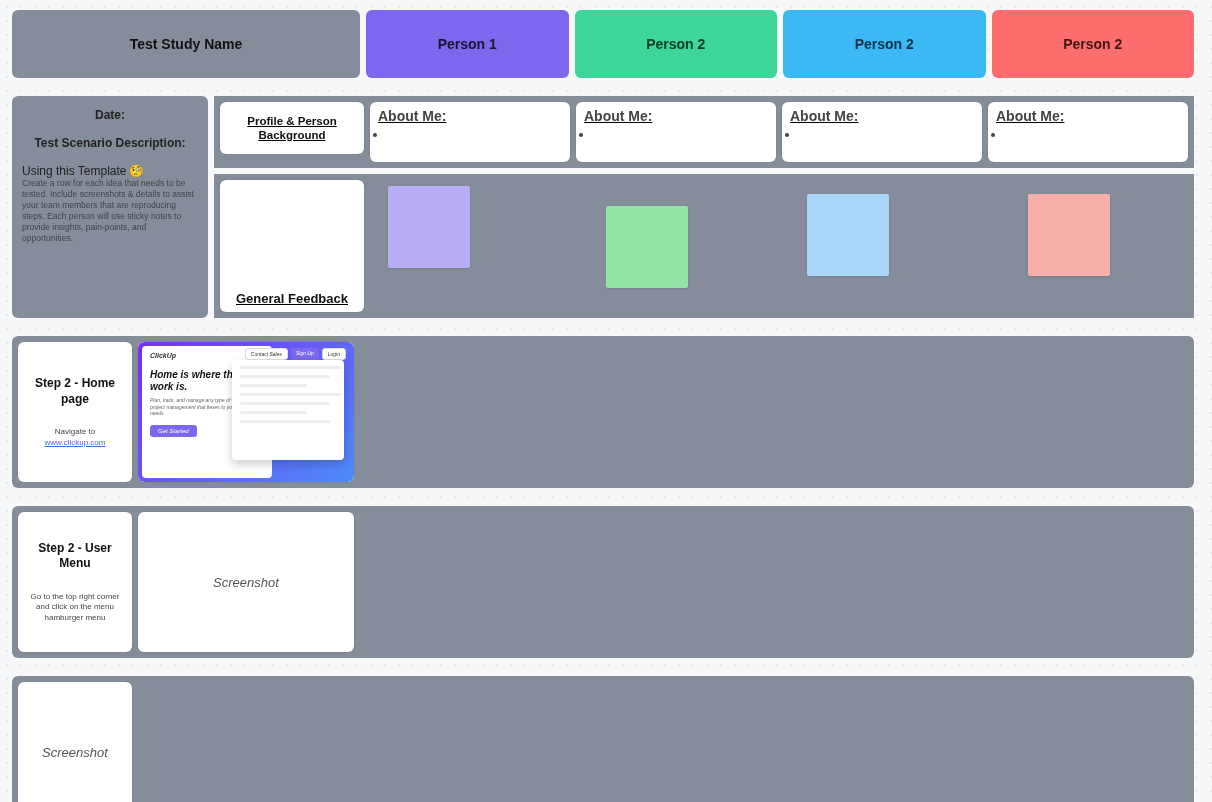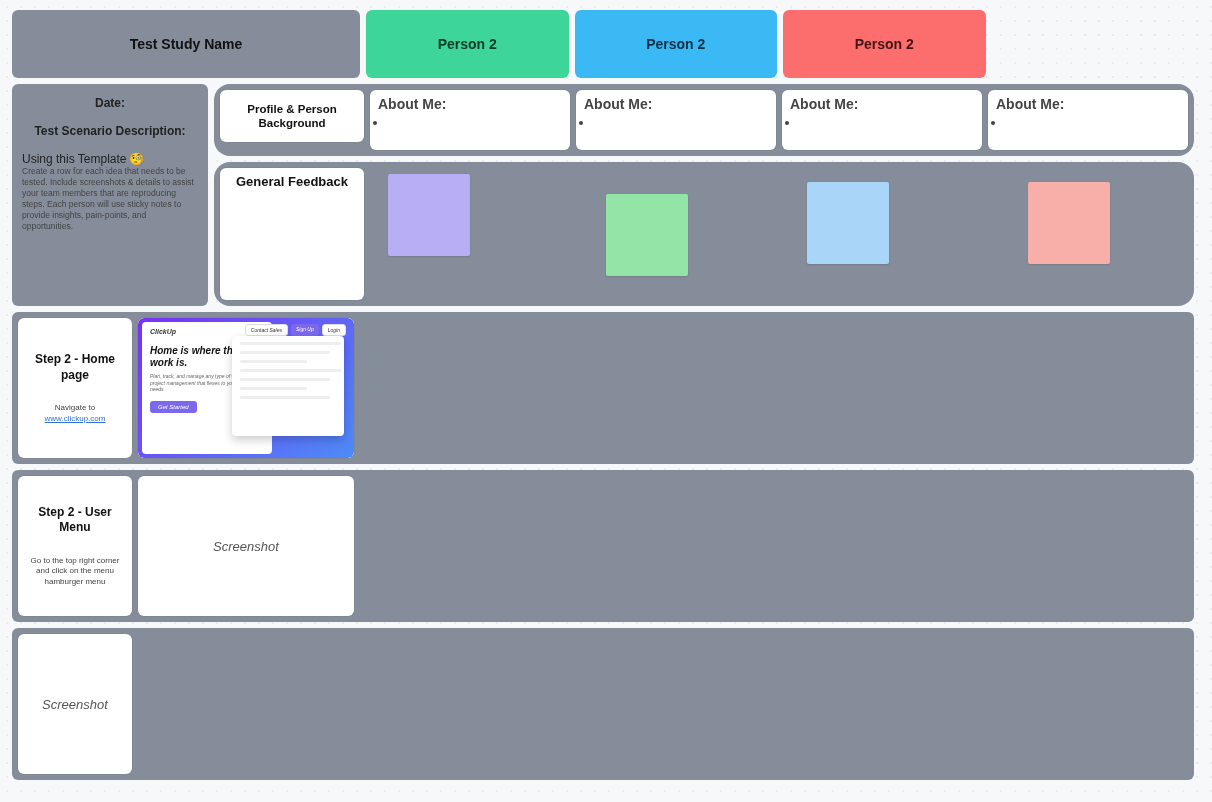--- a/index.html
+++ b/index.html
@@ -37,21 +37,21 @@
     z-index:0;
   }
   .board{
     position:relative;
     z-index:1;
     padding:10px 18px 12px 12px;
     box-sizing:border-box;
     height:100%;
     display:flex;
     flex-direction:column;
-    gap:6px;
+    gap:18px;
   }
 
   
   .header-row{
     display:grid;
     grid-template-columns:348px repeat(4,1fr);
     gap:6px;
   }
   .header-cell{
     height:68px;
@@ -92,23 +92,24 @@
   .desc-frame .d-body{font-size:8.5px;line-height:1.3;color:#3b3b3b;opacity:.9}
 
   .right-col{
     display:flex;
     flex-direction:column;
     gap:6px;
   }
 
   .grey-frame{
     background:var(--cell-grey);
-    border-radius:16px;
+    border-radius:0;
     padding:6px;
     box-sizing:border-box;
+    text-decoration:underline;
   }
   .profile-strip{
     display:grid;
     grid-template-columns:144px repeat(4,1fr);
     gap:6px;
   }
   .white-card{
     background:#fff;
     border-radius:6px;
     box-shadow:0 0 0 1px rgba(0,0,0,.04);
@@ -138,21 +139,21 @@
   
   .feedback-strip{
     display:grid;
     grid-template-columns:144px repeat(4,1fr);
     gap:6px;
     margin-top:0;
   }
   .feedback-title{
     height:132px;
     display:flex;
-    align-items:flex-start;
+    align-items:flex-end;
     justify-content:center;
     font-size:13px;
     font-weight:700;
   }
   .sticky-slot{
     height:132px;
     position:relative;
     border-radius:6px;
   }
   .sticky-note{
@@ -269,20 +270,23 @@
 
 </style>
 </head>
 <body>
 
 <div class="board">
 
   <div class="header-row">
     <div class="header-cell header-study">
       <span>Test Study Name</span>
+    </div>
+    <div class="header-cell hp1">
+      <span>Person 1</span>
     </div>
     <div class="header-cell hp2">
       <span>Person 2</span>
     </div>
     <div class="header-cell hp3">
       <span>Person 2</span>
     </div>
     <div class="header-cell hp4">
       <span>Person 2</span>
     </div>

